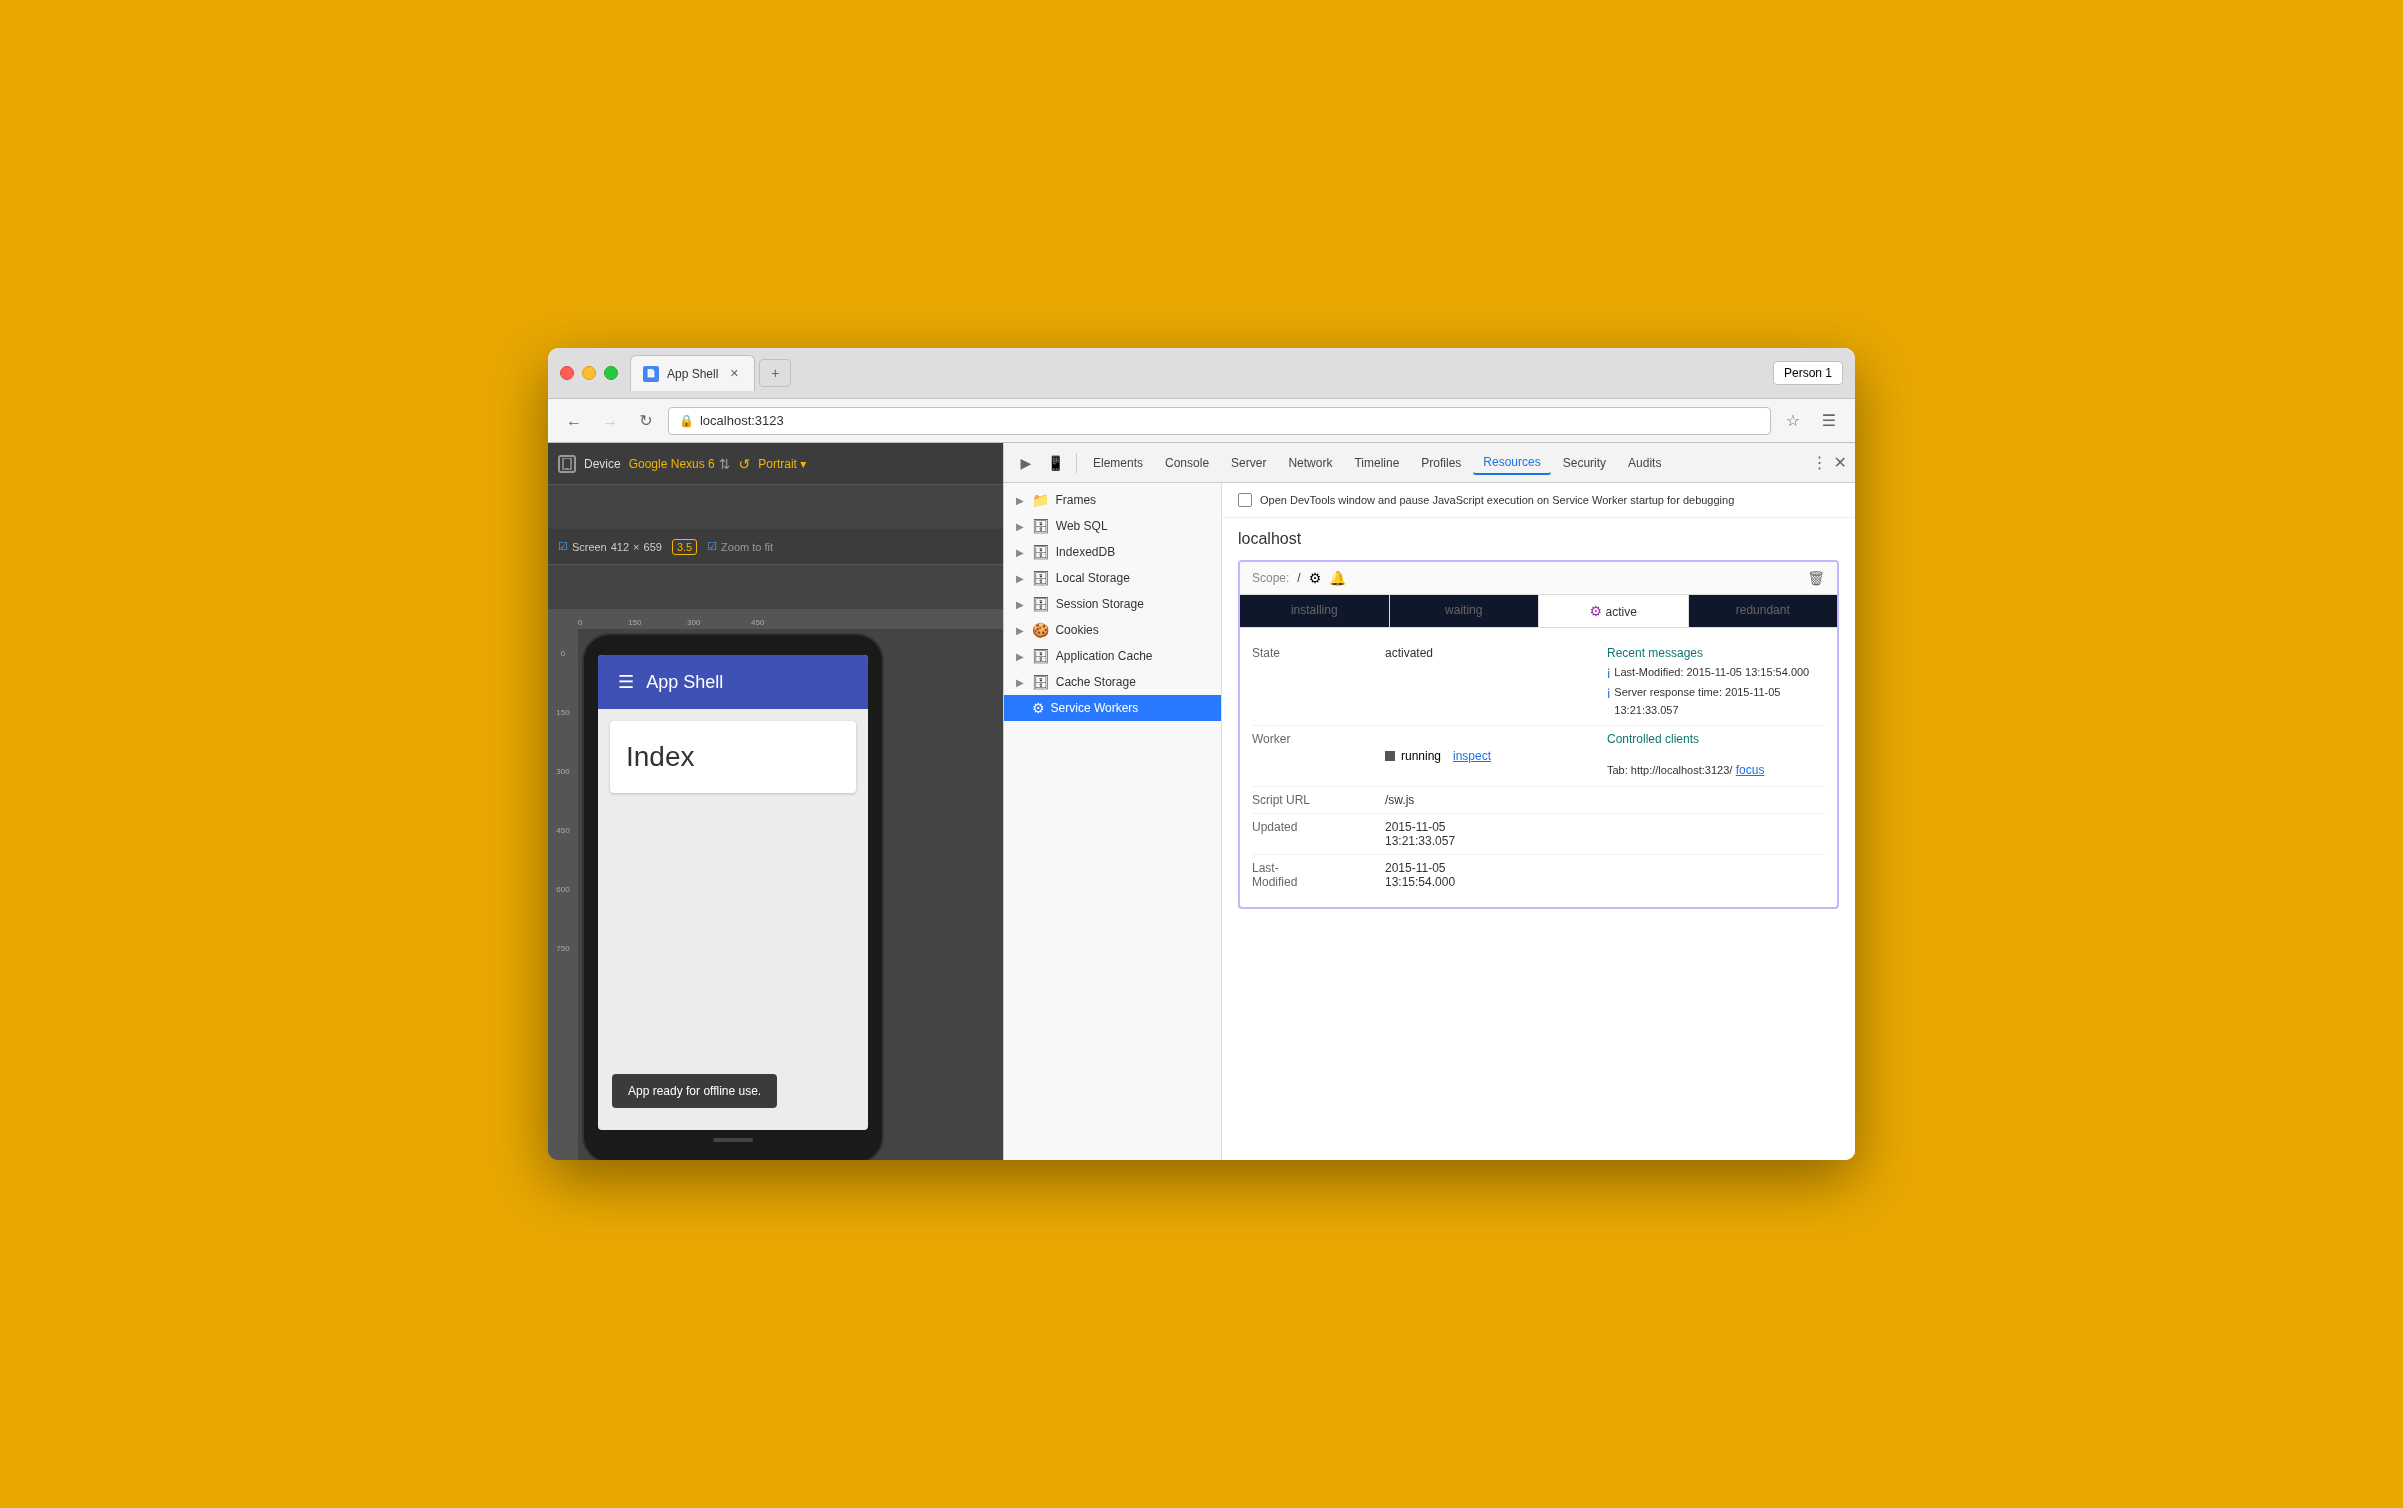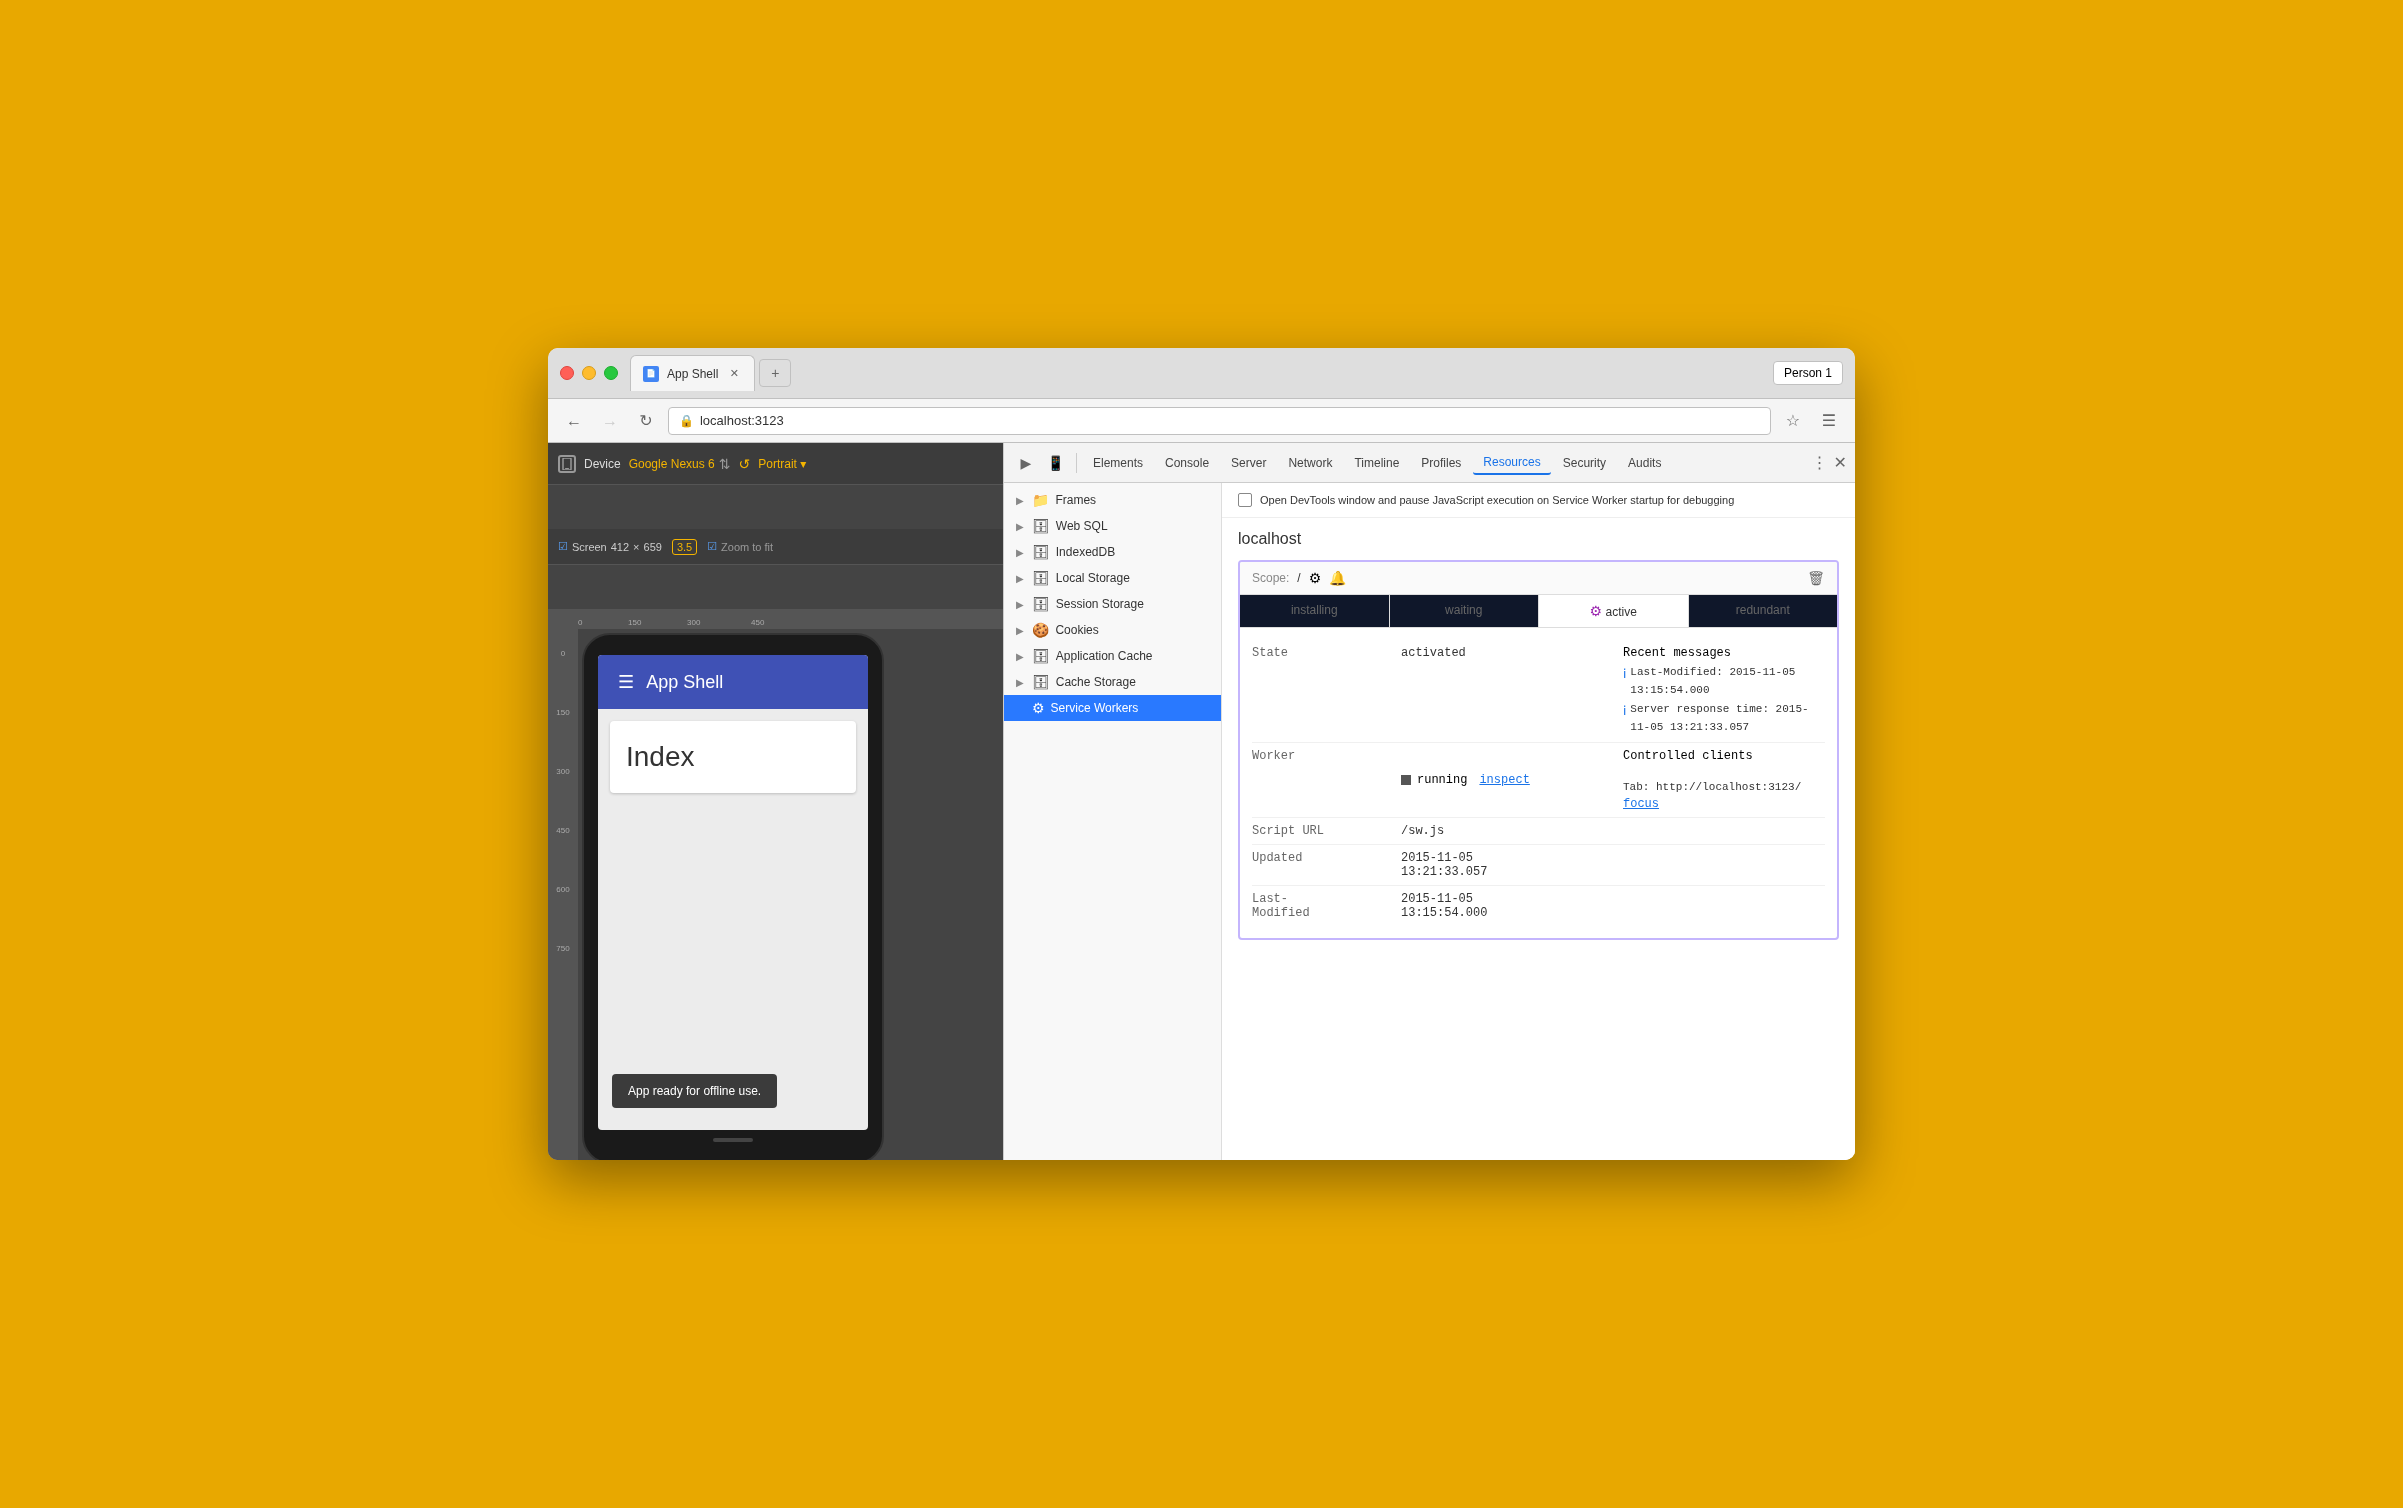--- a/index.html
+++ b/index.html
@@ -496,25 +496,24 @@
       color: #333;
       font-weight: 500;
     }
     .sw-active-icon { color: #9C27B0; font-size: 14px; }
     .sw-details {
       padding: 12px;
     }
     .sw-row {
       display: grid;
       grid-template-columns: 129px 1fr 1fr;
-      gap: 20px;
+      gap: 4px;
       padding: 6px 0;
       border-bottom: 1px solid #F0F0F0;
       font-size: 12px;
-      font-family: Liberation Mono, monospace;
     }
     .sw-row:last-child { border-bottom: none; }
     .sw-row-label { color: #666; }
     .sw-row-value { color: #333; }
     .sw-running { display: flex; align-items: center; gap: 6px; }
     .sw-stop-btn {
       width: 10px;
       height: 10px;
       background: #555;
       flex-shrink: 0;
@@ -522,21 +521,21 @@
     .sw-inspect-link {
       color: #1A73E8;
       text-decoration: underline;
       cursor: pointer;
     }
     .sw-info-icon {
       color: #1A73E8;
       font-size: 13px;
     }
     .sw-msg-text { color: #333; font-size: 11px; line-height: 1.6; }
-    .sw-controlled-header { color: #000000; font-size: 12px; }
+    .sw-controlled-header { color: #0f766e; font-size: 12px; }
     .sw-focus-link {
       color: #1A73E8;
       text-decoration: underline;
       cursor: pointer;
     }
   </style>
 </head>
 <body>
 
 <div class="browser-window">

